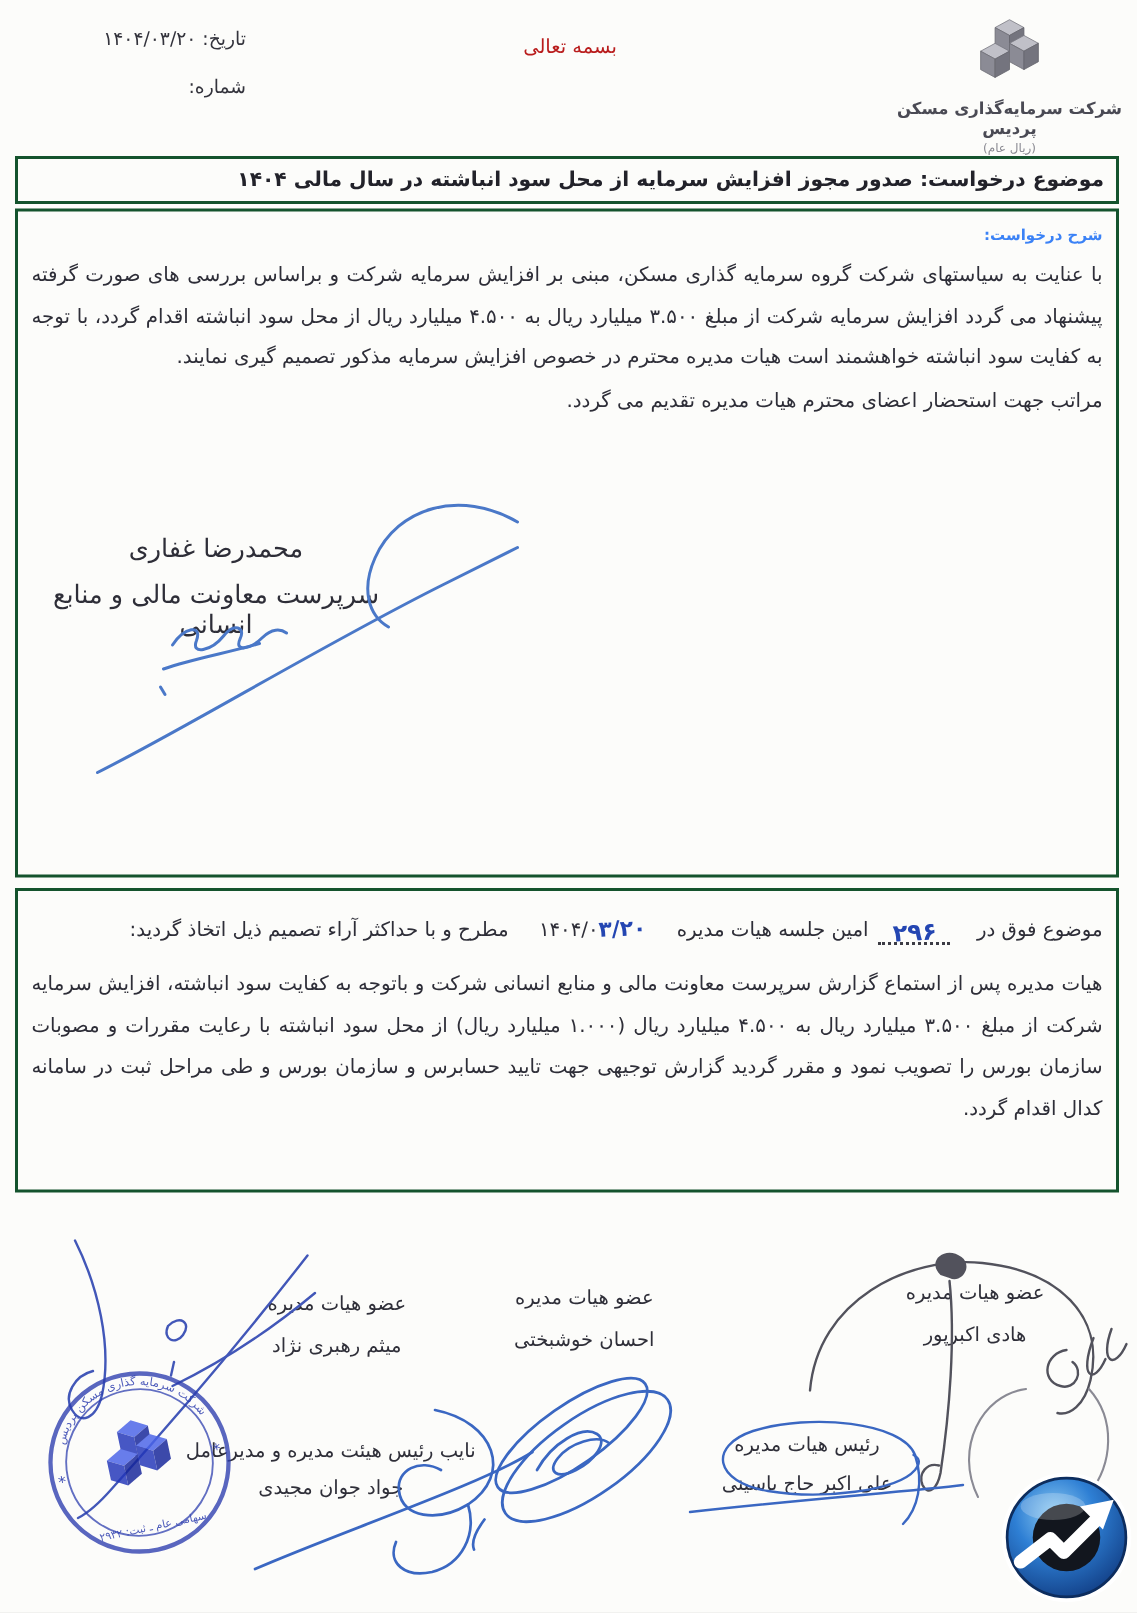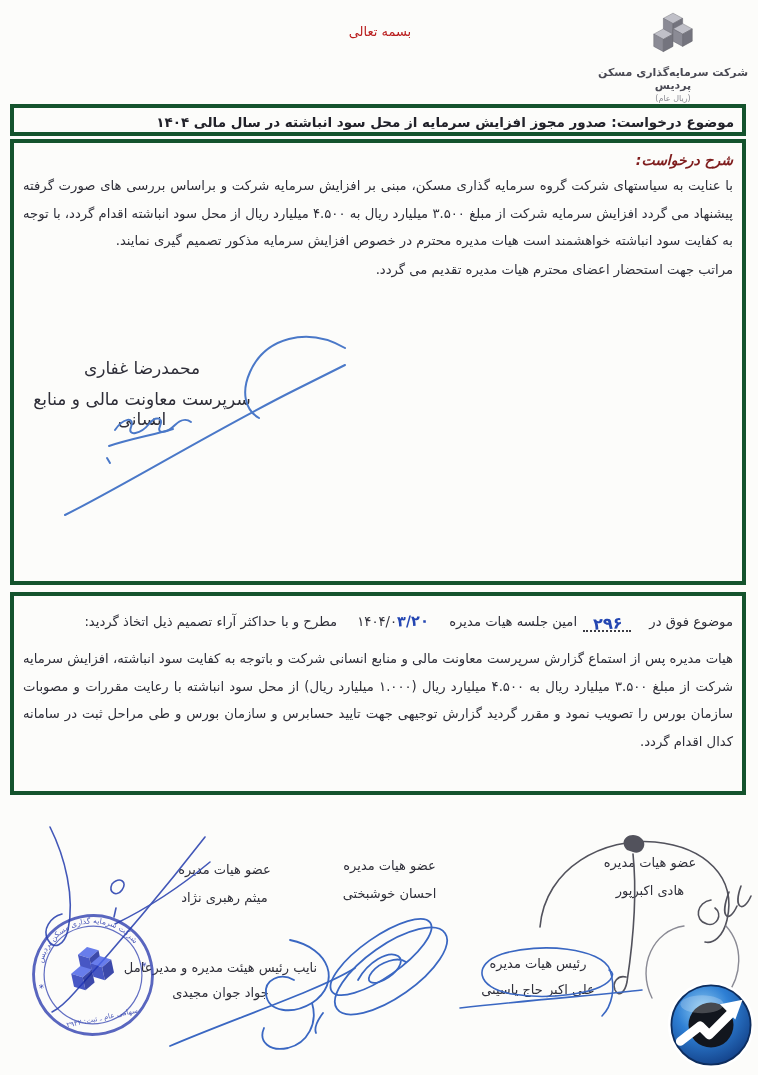--- a/index.html
+++ b/index.html
@@ -17,25 +17,25 @@
   .hdr-dates .row{margin-bottom:17px;white-space:nowrap;}
   .hdr-center{left:235px;top:24px;width:290px;text-align:center;direction:rtl;}
   .bismillah{font-size:13px;color:#b91c1c;}
   .form-title{font-size:13px;margin-top:15px;color:#2e2e38;}
   .logo-block{left:596px;top:6px;width:154px;text-align:center;direction:rtl;}
   .logo-name{font-size:11px;font-weight:bold;color:#4a4a54;margin-top:2px;letter-spacing:-.3px;}
   .logo-sub{font-size:8px;color:#8a8a92;margin-top:2px;}
   .ltr{direction:ltr;unicode-bidi:isolate;display:inline-block;}
 
   
-  .box{position:absolute;left:10px;width:736px;border:4px solid #14532d;box-sizing:border-box;background:transparent;direction:rtl;}
+  .box{position:absolute;left:10px;width:736px;border:2px solid #14532d;box-sizing:border-box;background:transparent;direction:rtl;}
   .box-subject{top:104px;height:32px;}
   .subject-text{font-size:13.5px;font-weight:bold;line-height:28px;padding:0 8px;color:#22222a;white-space:nowrap;}
   .box-request{top:139px;height:446px;padding:5px 9px;}
-  .box-title{font-size:14px;font-weight:bold;color:#7f1d1d;line-height:24px;font-style:italic;}
+  .box-title{font-size:10px;font-weight:bold;color:#3b82f6;line-height:24px;}
   .para{font-size:13.2px;line-height:27.5px;text-align:justify;text-align-last:right;color:#2e2e38;margin:0;}
   .para+.para{margin-top:1px;}
   .preparer{position:absolute;right:475px;top:215px;width:250px;text-align:center;font-size:17px;color:#2e2e38;}
   .preparer .t2{margin-top:11px;}
 
   .box-resolution{top:592px;height:203px;padding:15px 9px;}
   .res-intro{font-size:13.2px;text-align:right;color:#2e2e38;}
   .res-intro .seg{display:inline-block;margin-left:16px;}
   .dotline{display:inline-block;min-width:48px;border-bottom:2px dotted #3c3c44;text-align:center;margin:0 2px;}
   .hand{color:#2446b2;font-weight:bold;display:inline-block;}
@@ -48,20 +48,29 @@
   .member .name{margin-top:13px;}
 
   .stamp-wrap{left:26px;top:908px;width:134px;height:134px;transform:rotate(-12deg);opacity:.92;}
   .corner-icon{left:666px;top:980px;width:90px;height:90px;}
 </style>
 </head>
 <body>
 
 <div class="page">
 
+  <div class="abs hdr-dates">
+    <div class="row">
+      <span>تاریخ:</span>
+      <span class="ltr">۱۴۰۴/۰۳/۲۰</span>
+    </div>
+    <div class="row">
+      <span>شماره:</span>
+    </div>
+  </div>
 
   <div class="abs hdr-center">
     <div class="bismillah">بسمه تعالی</div>
   </div>
 
   <div class="abs logo-block">
     <svg width="70" height="58" viewBox="0 0 80 66" style="margin:0 auto">
 
       <g>
         <polygon points="29,14 40,8 51,14 40,20" fill="#c0c0c8" stroke="#77777f" stroke-width=".6"></polygon>

